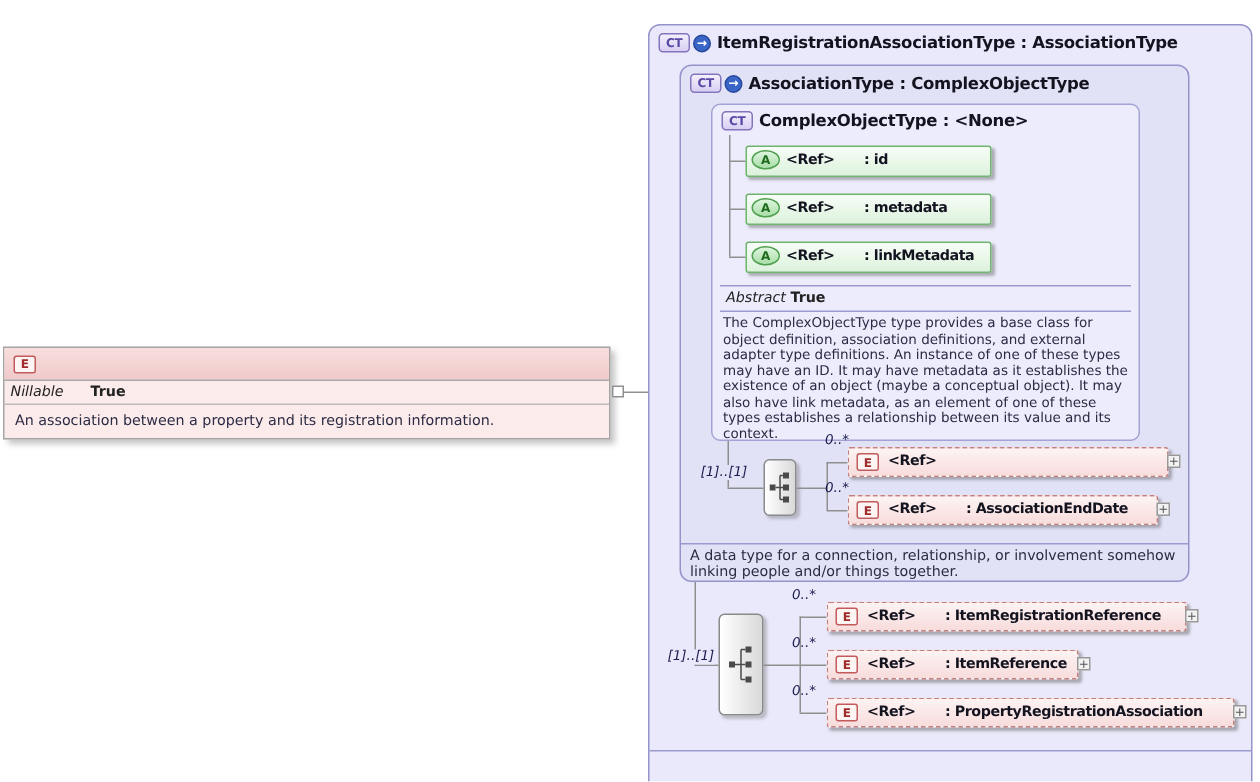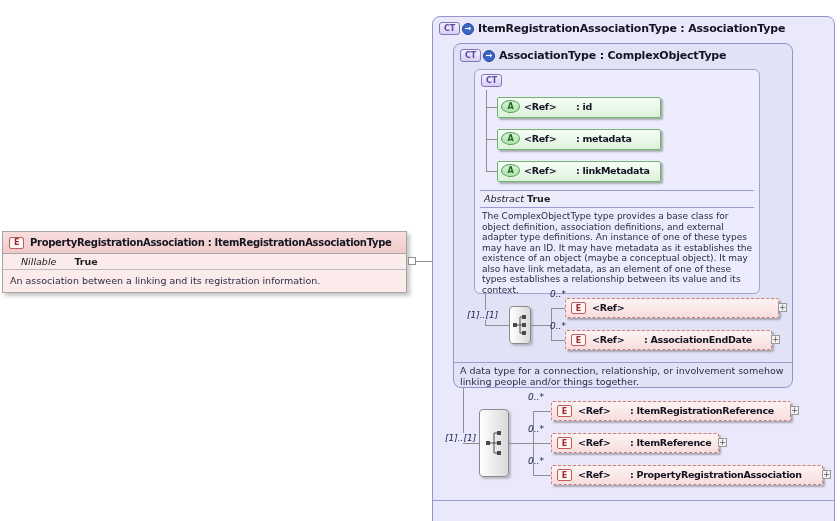--- a/index.html
+++ b/index.html
@@ -32,21 +32,21 @@
              display:inline-flex; align-items:center; justify-content:center; flex:none; }
 
   
   .elem-main { position:absolute; background:#fcebeb; border:1px solid #a5a5a5;
                box-shadow:3px 3px 4px rgba(110,110,110,.4); }
   .elem-main-header { position:absolute; left:0; right:0; top:0; height:22px;
                       background:linear-gradient(#f8dede,#f0c9c9); border-bottom:1px solid #a8a8a8;
                       display:flex; align-items:center; gap:6px; padding-left:6px;
                       font-weight:bold; font-size:10px; letter-spacing:-0.3px; white-space:nowrap; color:#141420; }
   .elem-main-props { position:absolute; left:0; right:0; top:22px; height:16px; display:flex;
-                     align-items:center; padding-left:18px; font-size:9.5px; border-bottom:1px solid #bcbcbc; }
+                     align-items:center; padding-left:4px; font-size:9.5px; border-bottom:1px solid #bcbcbc; }
   .prop-n { font-style:italic; color:#222; }
   .prop-v { font-weight:bold; margin-left:18px; color:#222; }
   .elem-main-desc { position:absolute; left:0; right:0; top:39px; padding:4px 7px 0 7px; }
 
   
   .attr-box { position:absolute; height:21px; background:linear-gradient(#f7fdf7,#dcf2dc);
               border:1px solid #6fb56f; border-radius:2px; box-shadow:2px 2px 2px rgba(90,90,90,.45);
               white-space:nowrap; }
   .elem-box { position:absolute; height:20px; background:linear-gradient(#fdf3f3,#f8dcdc);
               border:1px dashed #c47f7f; border-radius:2px; box-shadow:2px 2px 2px rgba(90,90,90,.45);
@@ -79,27 +79,26 @@
   .conn-square { position:absolute; width:8px; height:8px; background:#ffffff; border:1px solid #8f8f8f; }
 </style>
 </head>
 <body>
 
 <div class="canvas">
 
   <div class="elem-main" style="left:2px;top:231px;width:405px;height:62px;">
     <div class="elem-main-header">
       <span class="badge-e">E</span>
-      <span>PropertyRegistrationAssociation : ItemRegistrationAssociationType</span>
     </div>
     <div class="elem-main-props">
       <span class="prop-n">Nillable</span>
       <span class="prop-v">True</span>
     </div>
-    <div class="elem-main-desc desc" style="position:absolute;">An association between a linking and its registration information.</div>
+    <div class="elem-main-desc desc" style="position:absolute;">An association between a property and its registration information.</div>
   </div>
 
   <div class="conn-square" style="left:408px;top:257px;"></div>
   <div class="hl" style="left:416px;top:261px;width:16px;"></div>
 
   <div class="type-box outer-box" style="left:432px;top:16px;width:403px;height:514px;">
 
     <div class="type-title" style="left:6px;top:5px;">
       <span class="badge-ct">CT</span>
       <span class="badge-circle">→</span>
@@ -111,20 +110,21 @@
       <div class="type-title" style="left:6px;top:5px;">
         <span class="badge-ct">CT</span>
         <span class="badge-circle">→</span>
         <span>AssociationType : ComplexObjectType</span>
       </div>
 
       <div class="type-box inner-box" style="left:20px;top:25px;width:286px;height:225px;">
 
         <div class="type-title" style="left:6px;top:4px;">
           <span class="badge-ct">CT</span>
+          <span>ComplexObjectType : &lt;None&gt;</span>
         </div>
 
         <div class="vl" style="left:11px;top:20px;height:81px;"></div>
         <div class="hl" style="left:11px;top:37px;width:11px;"></div>
         <div class="hl" style="left:11px;top:69px;width:11px;"></div>
         <div class="hl" style="left:11px;top:101px;width:11px;"></div>
 
         <div class="attr-box" style="left:22px;top:27px;width:164px;">
           <span class="badge-a">A</span>
           <span class="ref">&lt;Ref&gt;</span>

